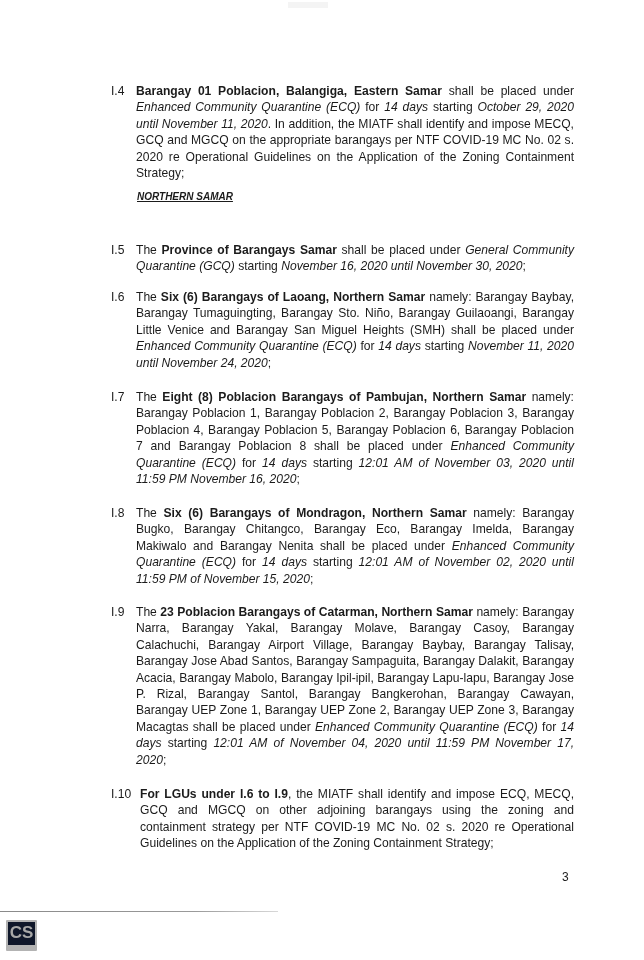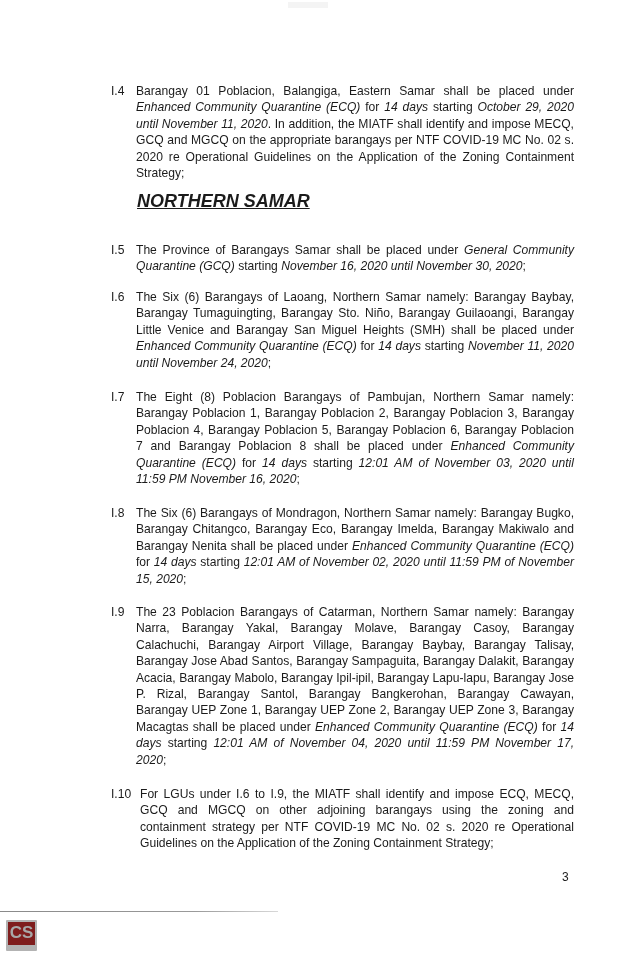--- a/index.html
+++ b/index.html
@@ -7,36 +7,36 @@
     width: 644px; height: 960px; position: relative; overflow: hidden;
     font-family: "Liberation Sans", sans-serif; color: #1b1b1b;
   }
   .page { position: absolute; left: 0; top: 0; width: 644px; height: 794px; }
   .item {
     position: absolute; left: 128px; width: 446px;
     font-size: 12.1px; line-height: 16.4px; text-align: justify;
   }
   .item .num { position: absolute; left: -17px; top: 0; }
   .item .body { display: block; padding-left: 8px; }
-  .b { font-weight: normal; }
+  .b { font-weight: bold; }
   .bi { font-weight: normal; font-style: italic; }
   .heading {
     position: absolute; left: 137px; top: 191px;
-    font-size: 18px; font-weight: bold; font-style: italic; text-decoration: underline;
+    font-size: 10px; font-weight: bold; font-style: italic; text-decoration: underline;
   }
   .pagenum { position: absolute; left: 562px; top: 870px; font-size: 12px; }
   .footer-line {
     position: absolute; left: 0; top: 911px; width: 278px; height: 1px;
     background: linear-gradient(to right, #8a8a8a, #9a9a9a 70%, #d8d8d8);
   }
   .cs-logo {
     position: absolute; left: 6px; top: 920px; width: 31px; height: 31px;
     border: 2px solid #b3b3b3; border-bottom-width: 6px; border-radius: 1px;
     box-sizing: border-box; color: #a8a8a8; font-size: 17px; font-weight: bold;
-    text-align: center; line-height: 22px; background: #7f1d1d;
+    text-align: center; line-height: 22px; background: #0f172a;
   }
   .cs-text {
     position: absolute; left: 46px; top: 927px; font-size: 15.5px; color: #ababab;
   }
   .ghost { position: absolute; left: 288px; top: 2px; width: 40px; height: 6px; background: #f4f4f4; }
 </style>
 </head>
 <body>
 
 <div class="page">

